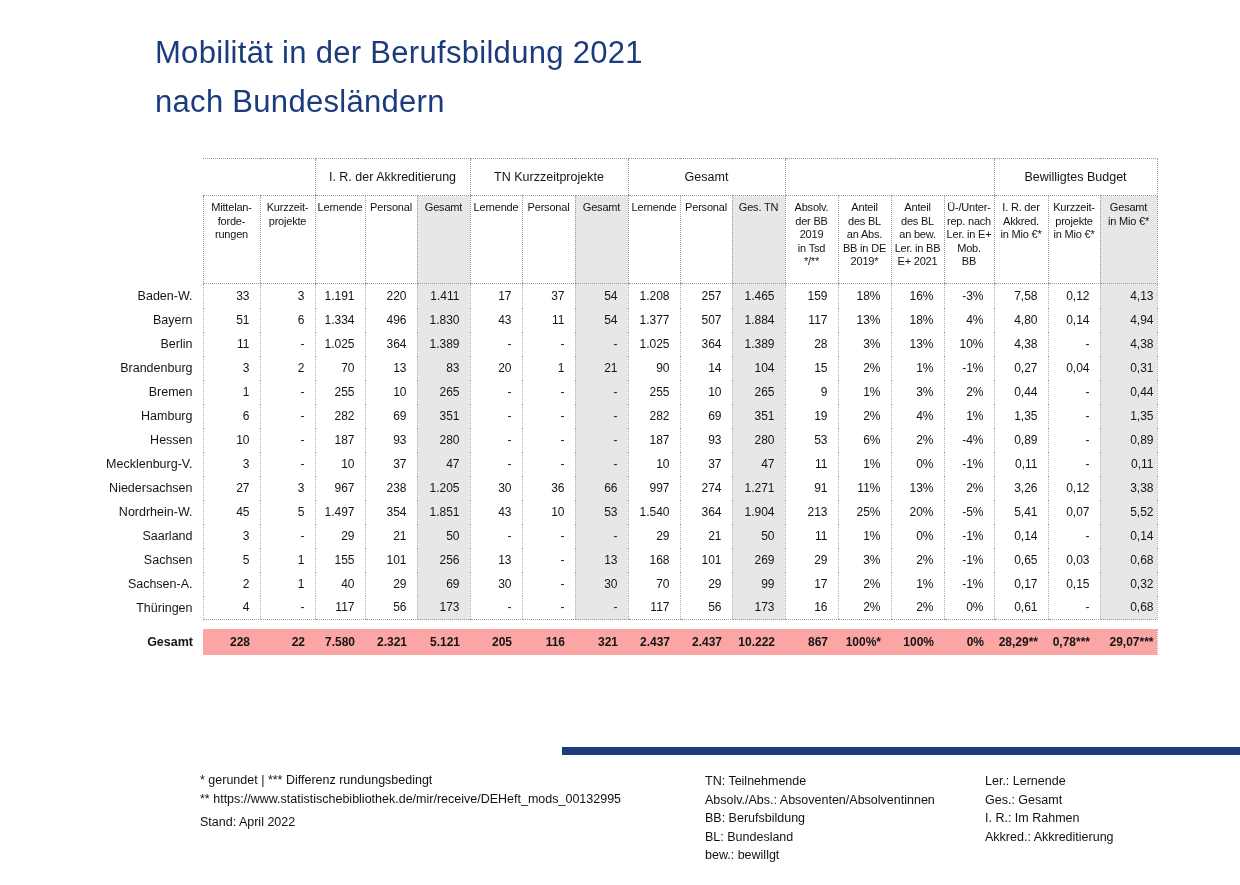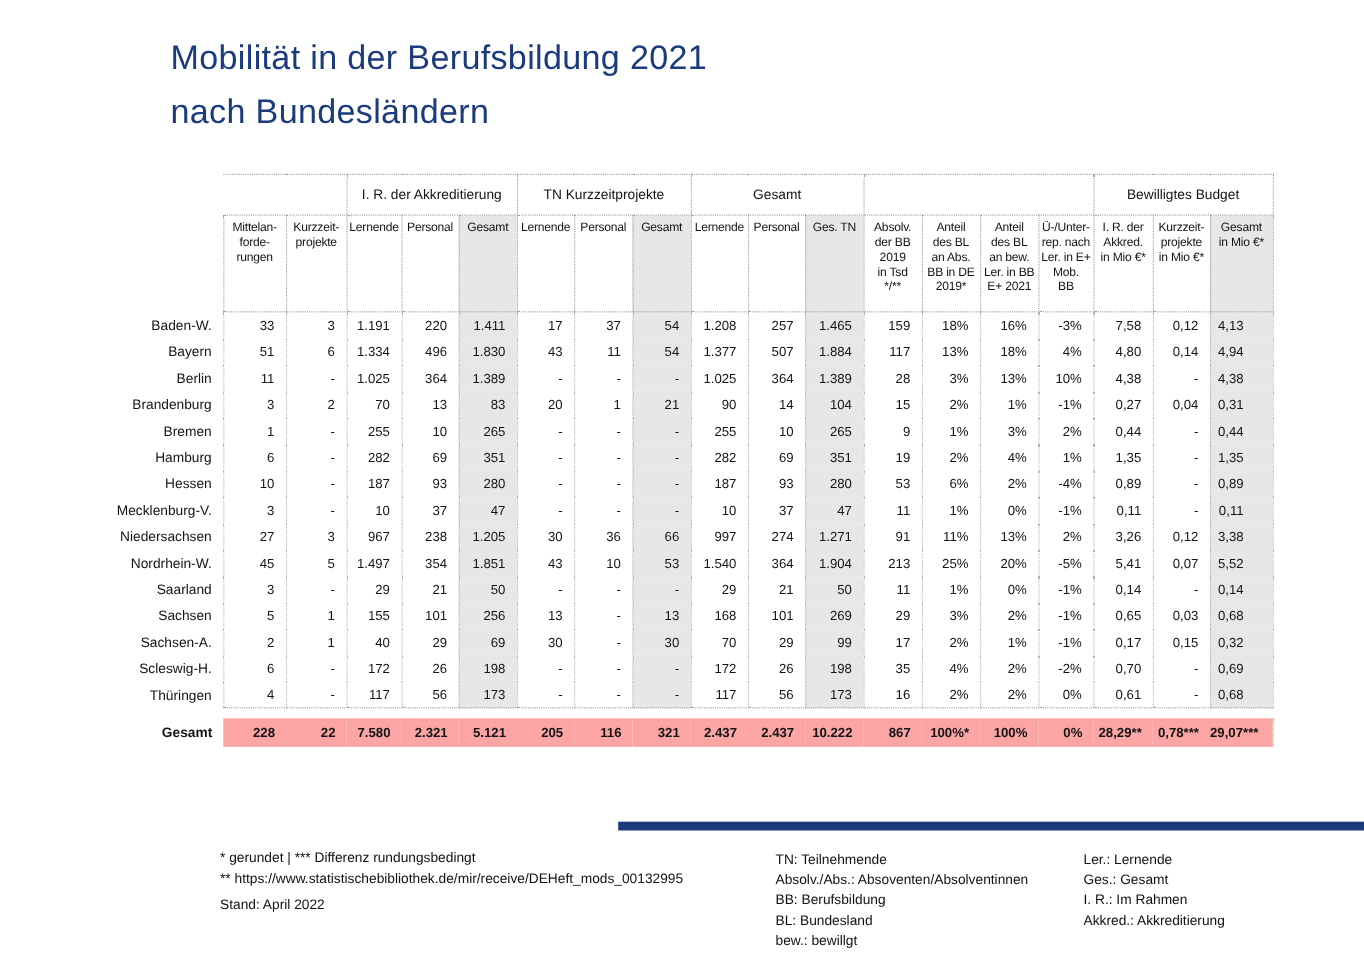--- a/index.html
+++ b/index.html
@@ -22,21 +22,21 @@
   .head-row th { font-weight:normal; font-size:11px; line-height:13.5px; height:88px;
                  text-align:center; vertical-align:top; padding:5px 1px 0 1px;
                  white-space:pre-line; letter-spacing:-0.2px;
                  border-left:1px dotted #9a9a9a; border-bottom:1px dotted #9a9a9a; }
   .head-row th.plain { border:none; }
   .head-row th:last-child { border-right:1px dotted #9a9a9a; }
 
   tbody td { height:24px; font-size:12px; }
   td.rowlabel { text-align:right; padding-right:10px; font-size:12.5px; }
   td.num { text-align:right; padding-right:10px; border-left:1px dotted #b3b3b3; }
-  td.num:last-child { border-right:1px dotted #b3b3b3; padding-right:26px; }
+  td.num:last-child { border-right:1px dotted #b3b3b3; padding-right:3px; }
   tr.lastrow td.num { border-bottom:1px dotted #9a9a9a; }
   .shade { background:#e7e7e7; }
   tr.spacer td { height:9px; border:none !important; background:#fff !important; }
   tr.total td { border:none; font-weight:bold; height:26px; }
   tr.total td.num { background:#fca5a5;text-align:right; }
   tr.total td.rowlabel { background:#fff; }
 
   .fn { position:absolute; font-size:12.5px; line-height:19px; color:#111;margin-top:36px; }
   .fn-left  { left:200px; top:735px; }
   .fn-left div:nth-child(3) { margin-top:4px; }
@@ -400,41 +400,20 @@
           <td class="num">29</td>
           <td class="num shade">99</td>
           <td class="num">17</td>
           <td class="num">2%</td>
           <td class="num">1%</td>
           <td class="num">-1%</td>
           <td class="num">0,17</td>
           <td class="num">0,15</td>
           <td class="num shade">0,32</td>
         </tr>
-        <tr>
-          <td class="rowlabel">Scleswig-H.</td>
-          <td class="num">6</td>
-          <td class="num">-</td>
-          <td class="num">172</td>
-          <td class="num">26</td>
-          <td class="num shade">198</td>
-          <td class="num">-</td>
-          <td class="num">-</td>
-          <td class="num shade">-</td>
-          <td class="num">172</td>
-          <td class="num">26</td>
-          <td class="num shade">198</td>
-          <td class="num">35</td>
-          <td class="num">4%</td>
-          <td class="num">2%</td>
-          <td class="num">-2%</td>
-          <td class="num">0,70</td>
-          <td class="num">-</td>
-          <td class="num shade">0,69</td>
-        </tr>
         <tr class="lastrow">
           <td class="rowlabel">Thüringen</td>
           <td class="num">4</td>
           <td class="num">-</td>
           <td class="num">117</td>
           <td class="num">56</td>
           <td class="num shade">173</td>
           <td class="num">-</td>
           <td class="num">-</td>
           <td class="num shade">-</td>

